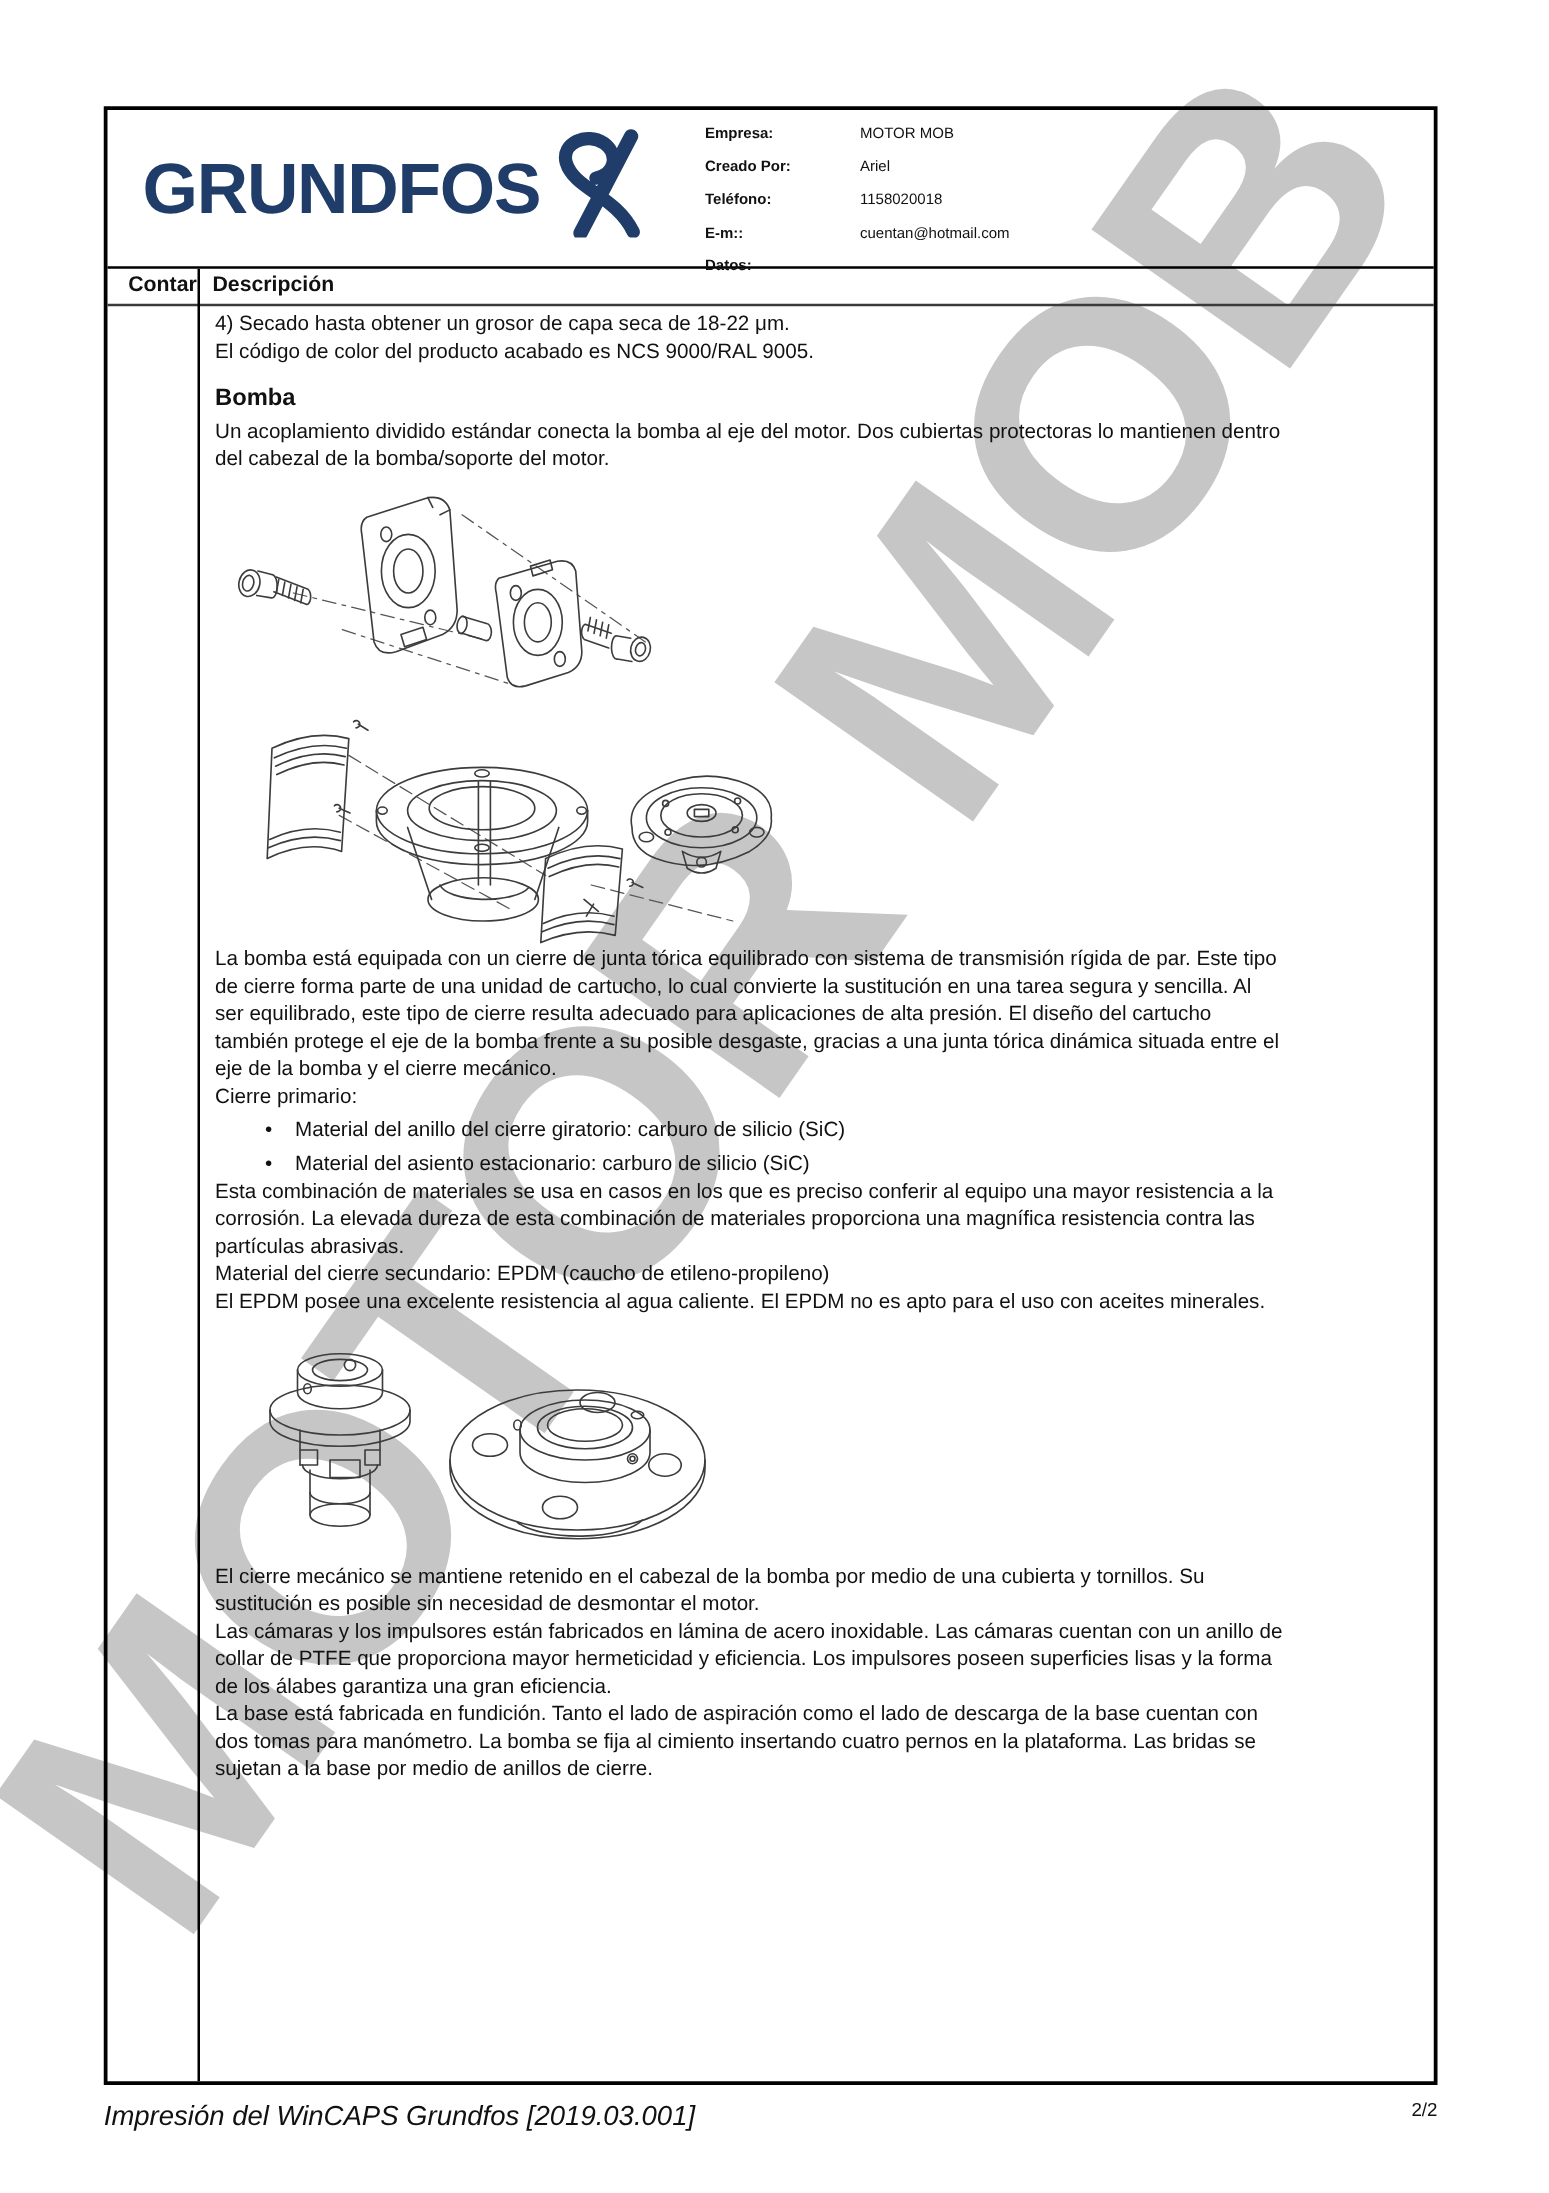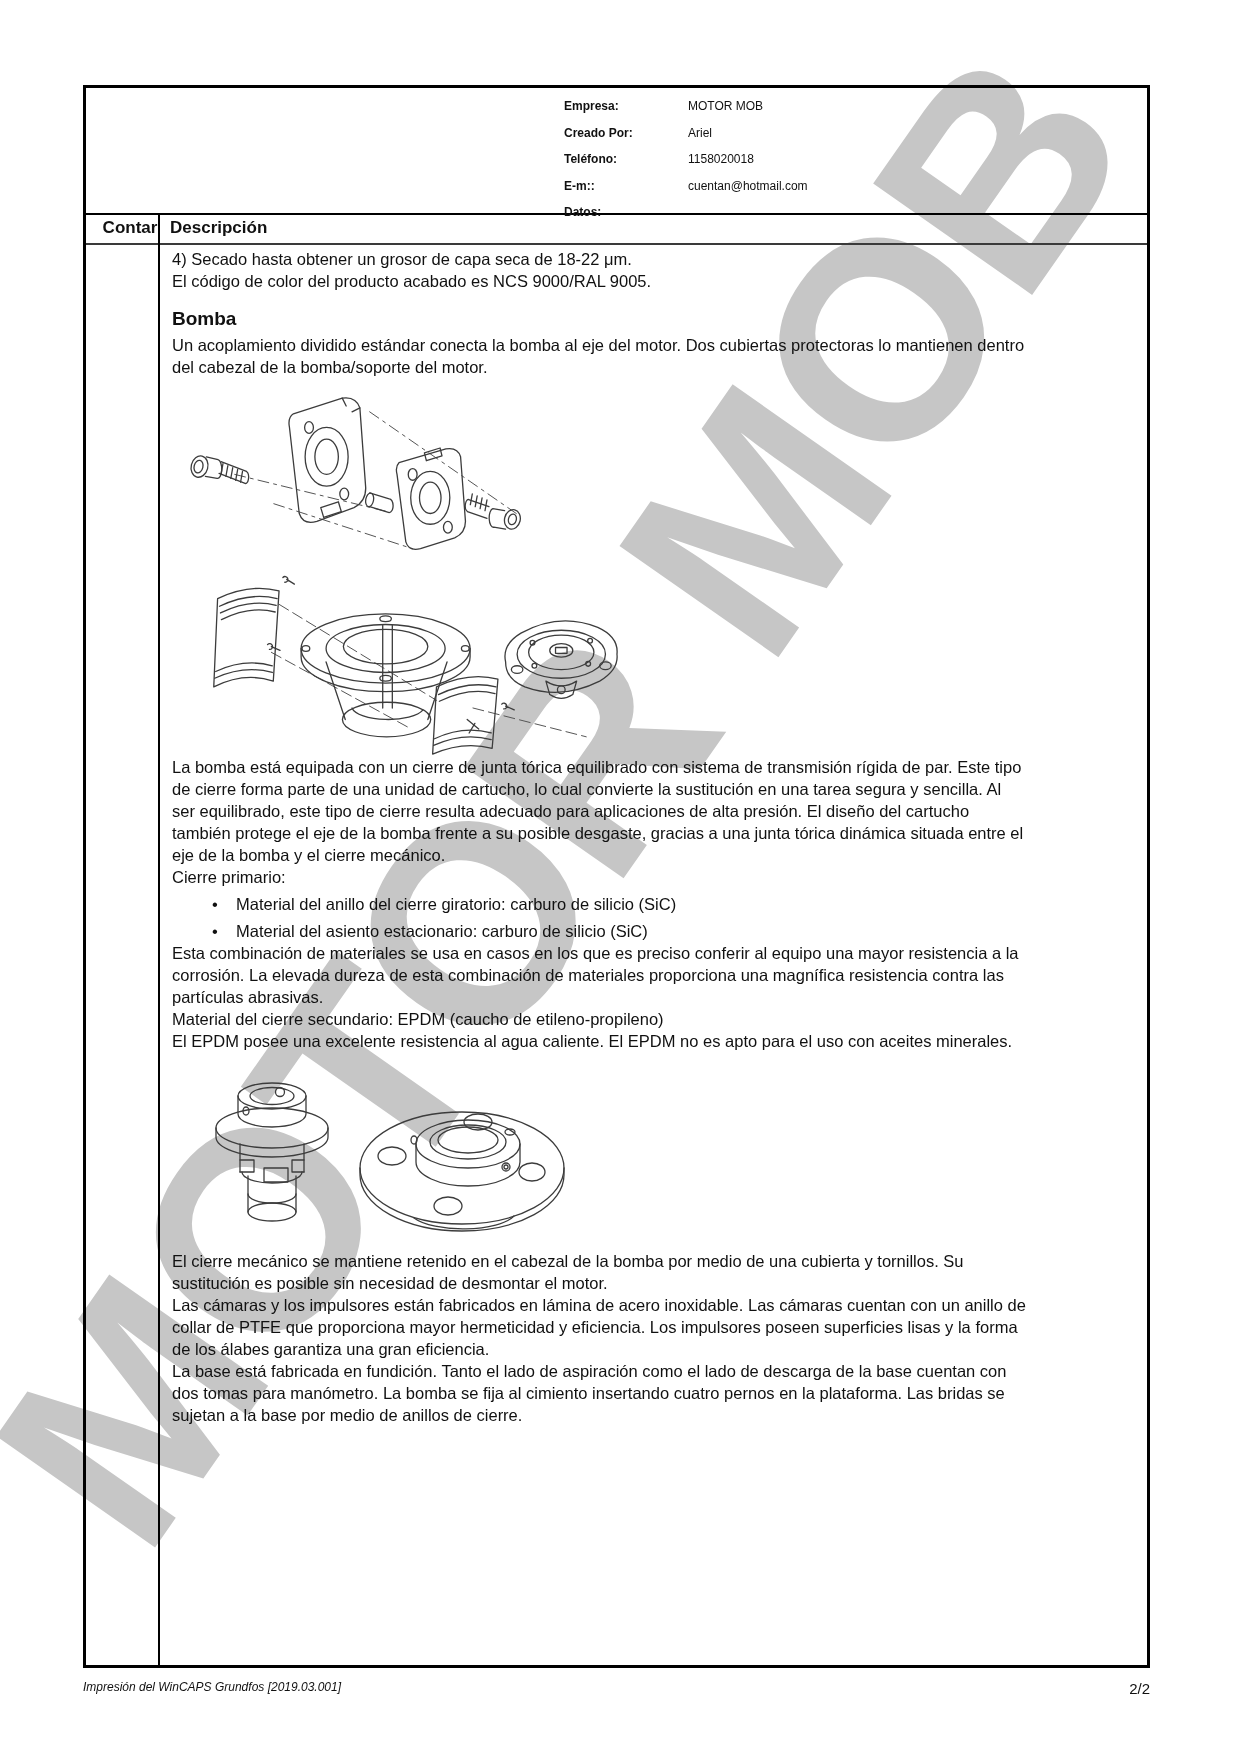--- a/index.html
+++ b/index.html
@@ -73,33 +73,40 @@
   .p5{margin-top:12px;}
   .p6{margin-top:0;}
   .p7{margin-top:14px;}
   .p8{margin-top:26px;}
   .p9{margin-top:42px;}
   
   .footer{
     position:absolute;left:83px;top:1680px;width:1067px;z-index:1;
     display:flex;justify-content:space-between;align-items:flex-start;
   }
-  .footer-left{font-style:italic;font-size:12px;}
+  .footer-left{font-style:italic;font-size:22px;}
   .footer-right{font-size:15px;}
   
   svg.art *{vector-effect:non-scaling-stroke;}
 </style>
 </head>
 <body>
 
 <div class="watermark">MOTOR MOB</div>
 
 <div class="sheet">
 
   <div class="sheet-header">
+    <div class="logo">
+      <span class="logo-text">GRUNDFOS</span>
+      <svg class="logo-mark" width="88" height="88" viewBox="0 0 100 100" fill="none">
+        <path d="M78 95 C 62 62, 24 56, 17 32 C 12 14, 36 4, 51 14 C 65 24, 62 42, 44 46" stroke="#1f3d68" stroke-width="12" stroke-linecap="round"></path>
+        <path d="M30 96 L 76 8" stroke="#1f3d68" stroke-width="13" stroke-linecap="round"></path>
+      </svg>
+    </div>
     <div class="info">
       <span class="lbl">Empresa:</span>
       <span class="val">MOTOR MOB</span>
       <span class="lbl">Creado Por:</span>
       <span class="val">Ariel</span>
       <span class="lbl">Teléfono:</span>
       <span class="val">1158020018</span>
       <span class="lbl">E-m::</span>
       <span class="val">cuentan@hotmail.com</span>
       <span class="lbl">Datos:</span>

